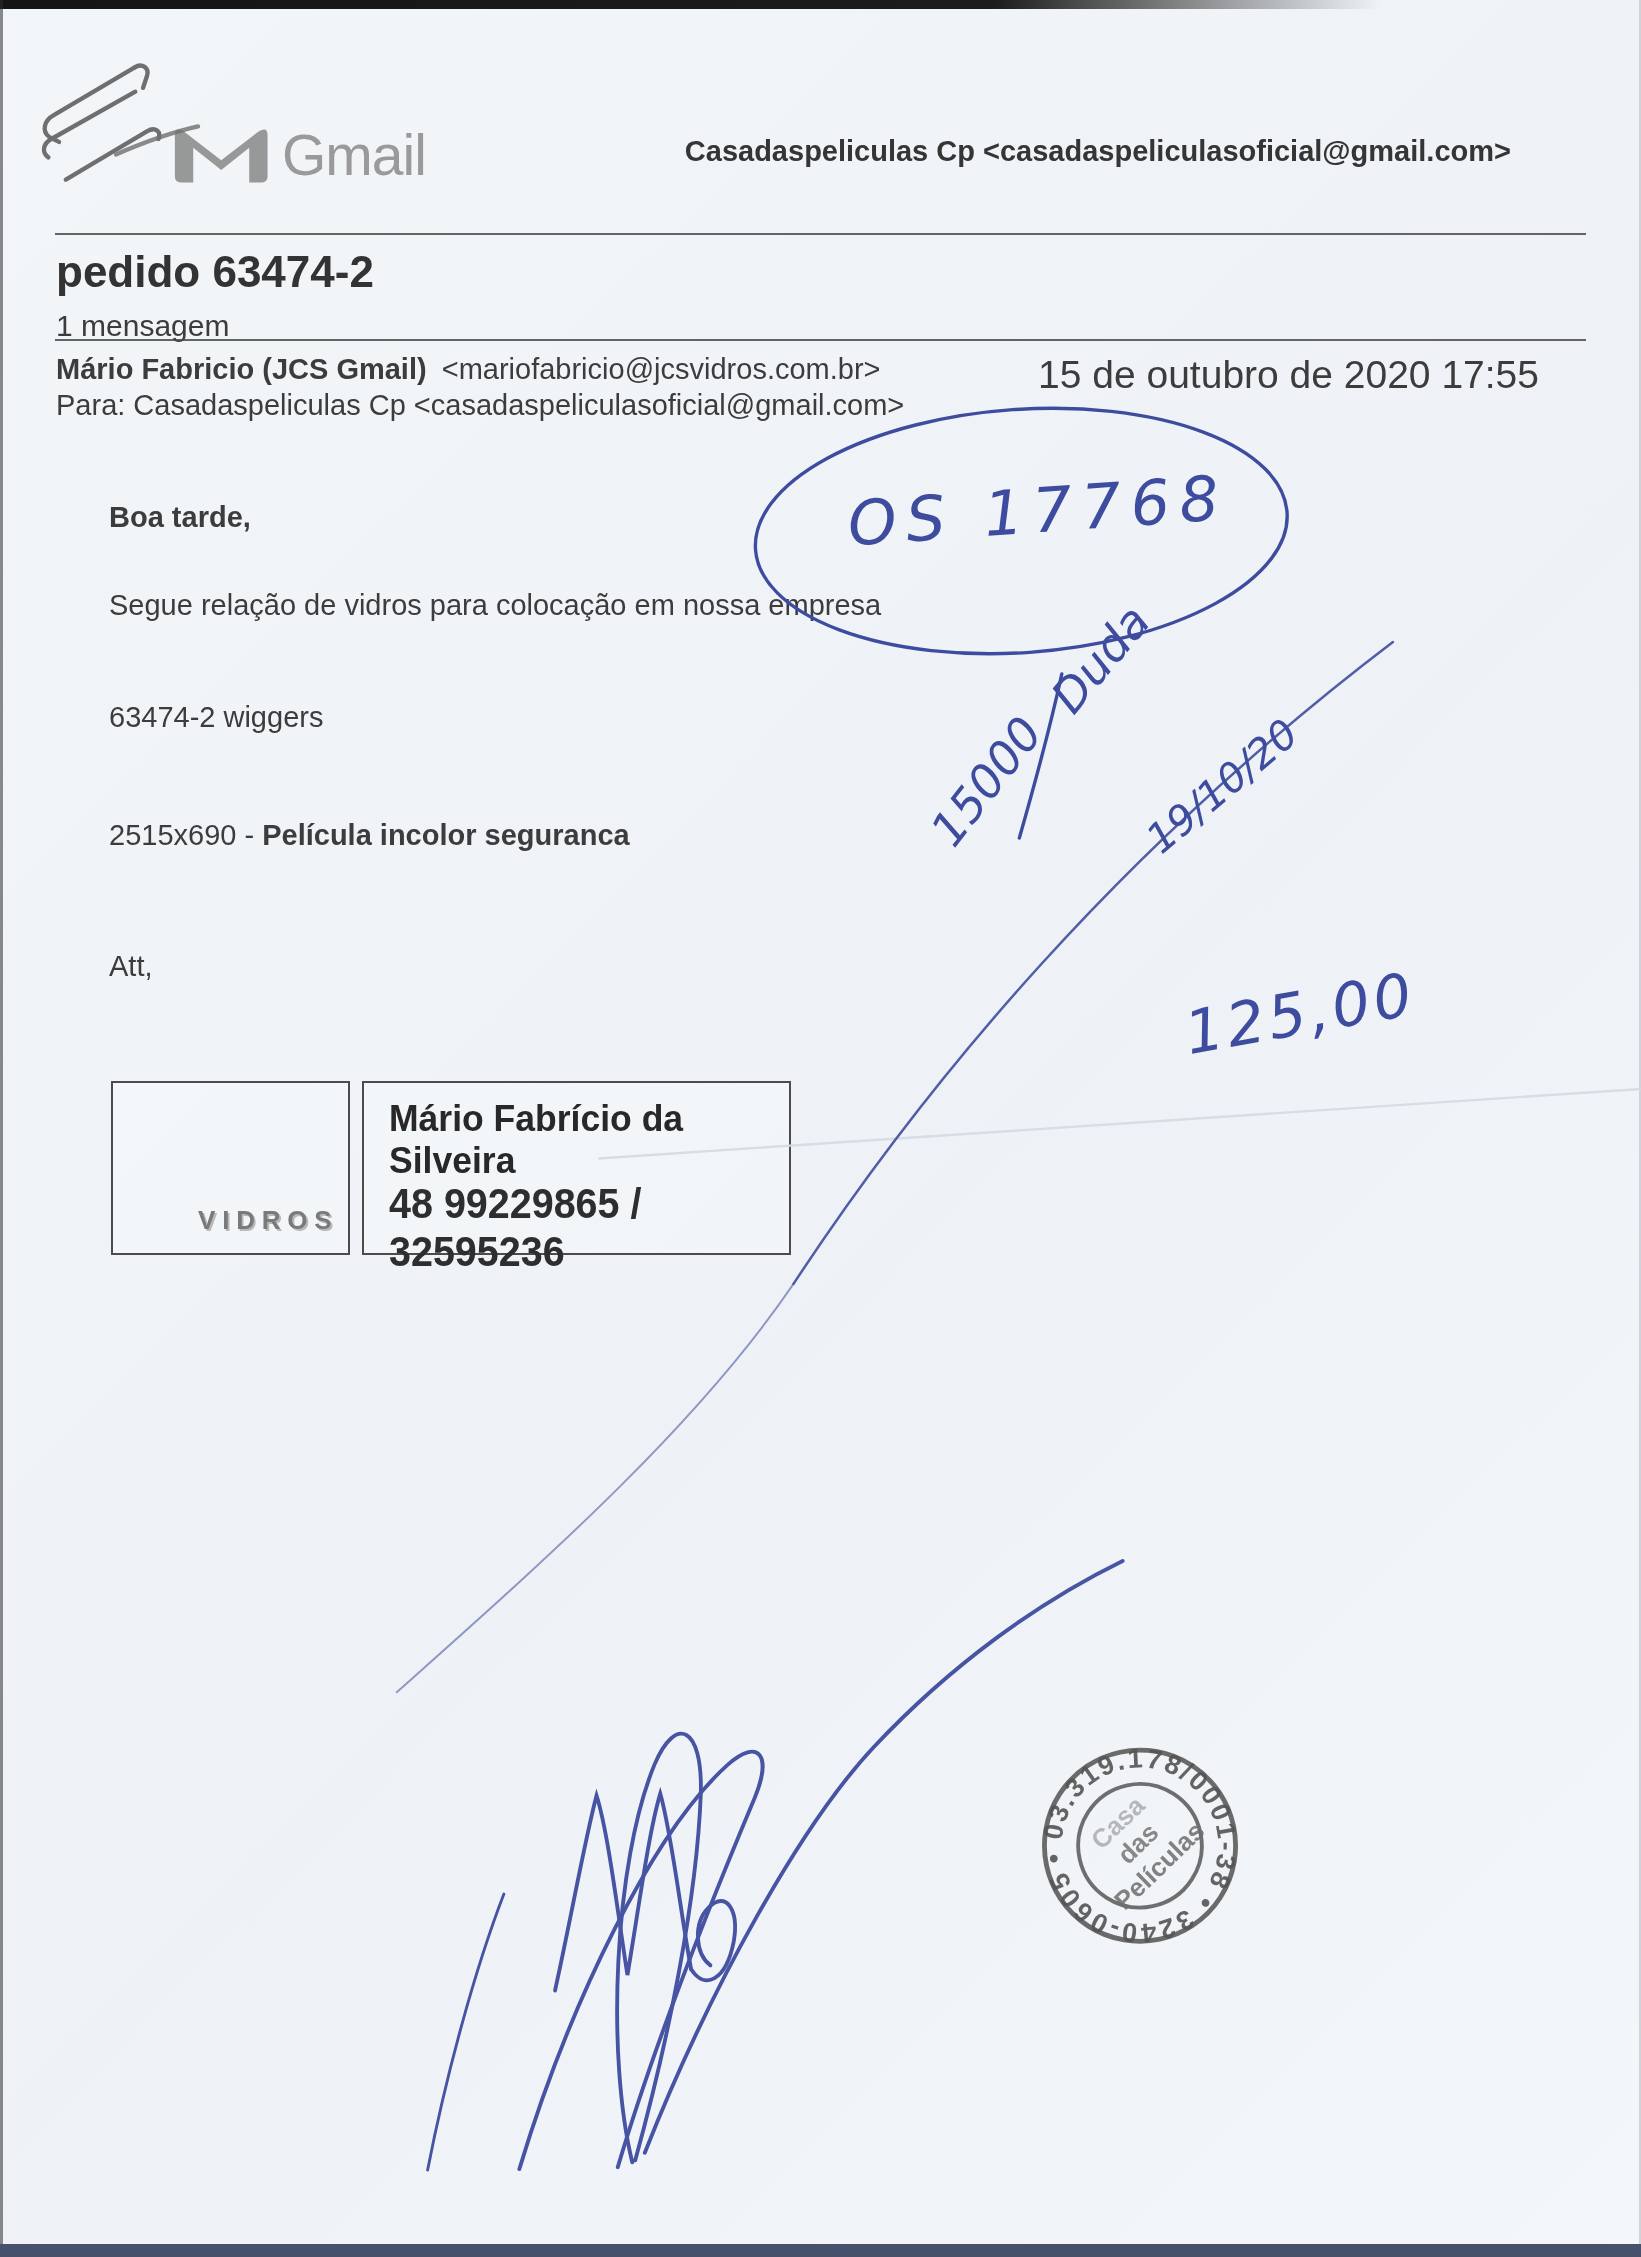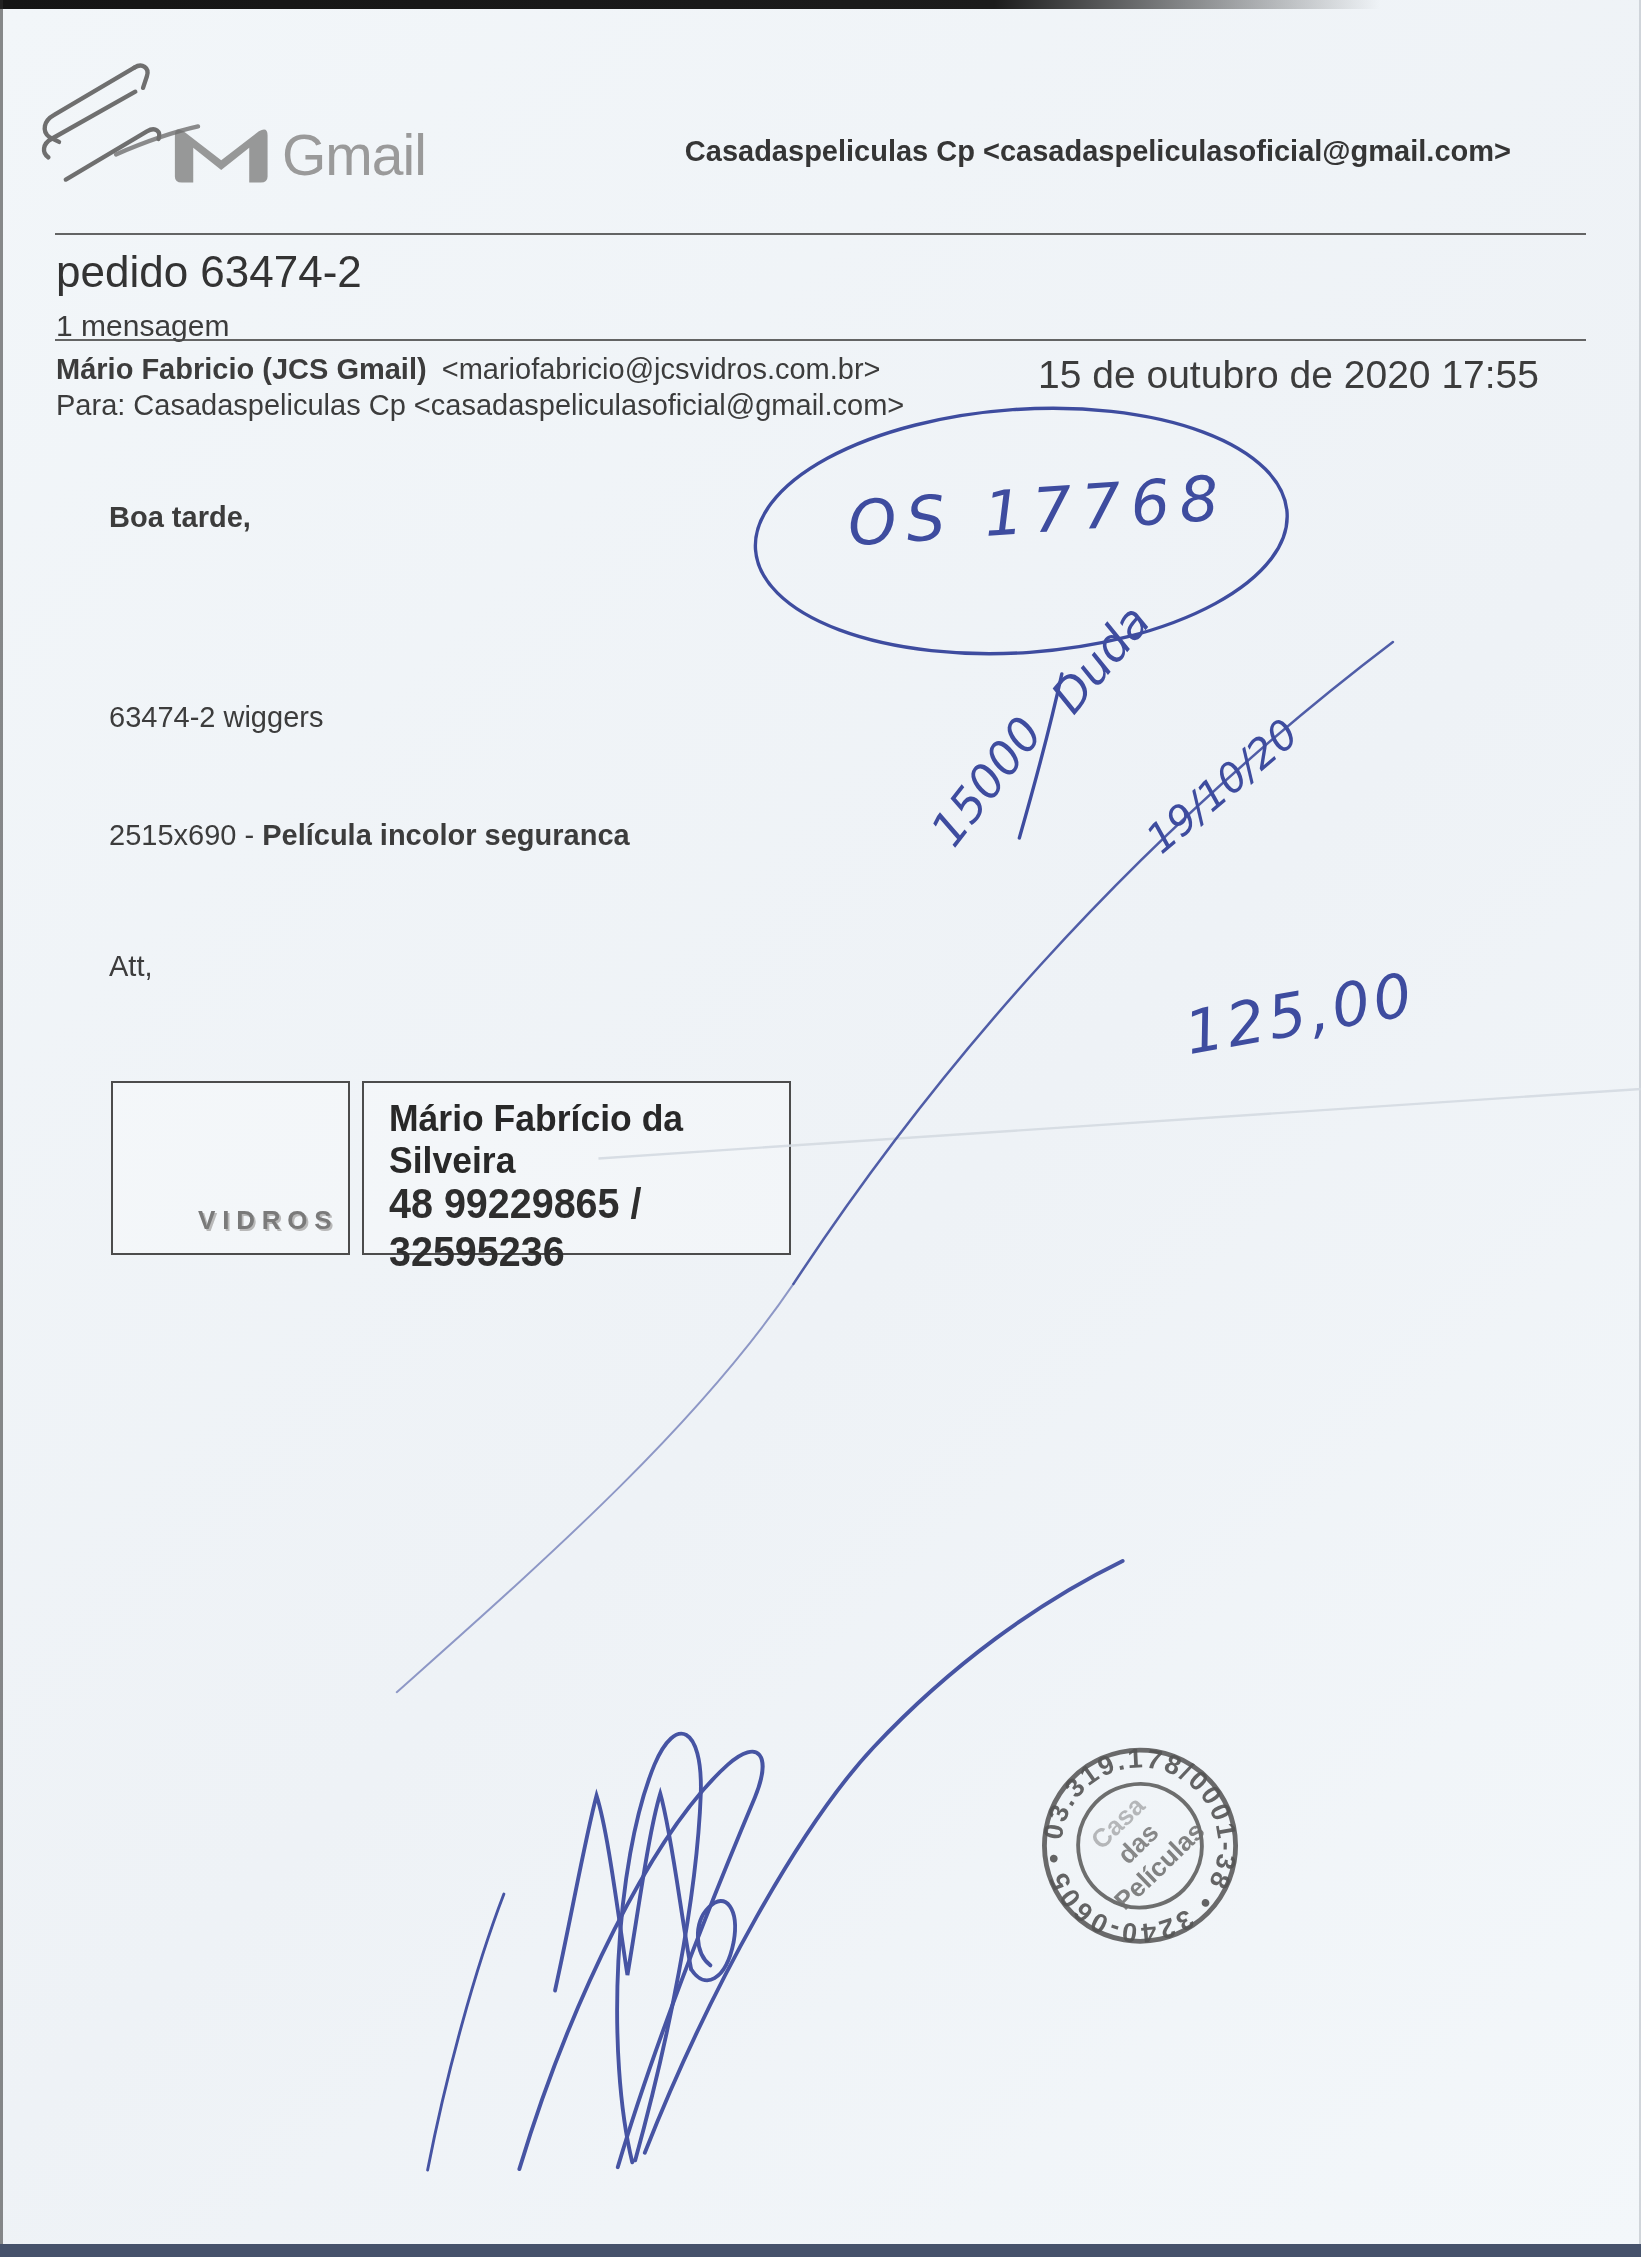--- a/index.html
+++ b/index.html
@@ -10,21 +10,21 @@
   }
   .abs{position:absolute;}
   .b{font-weight:bold;}
   .scan-top{left:0;top:0;width:1381px;height:8.7px;
     background:linear-gradient(to right,#151515 0%,#1c1c1c 72%,rgba(20,20,20,0) 100%);}
   .scan-left{left:0;top:0;width:2.9px;height:2257px;background:#2e2e2e;opacity:.55;}
   .scan-right{right:0;top:0;width:1.9px;height:2257px;background:#c7ccd2;opacity:.8;}
   .scan-bottom{left:0;bottom:0;width:1641px;height:12.6px;background:#46526b;}
   .rule{height:1.9px;background:#4a4a4a;opacity:.85;}
   #account{right:130px;top:135px;font-size:29px;font-weight:bold;color:#353535;}
-  #subject{left:56px;top:247px;font-size:44px;font-weight:normal;color:#333;}
+  #subject{left:56px;top:247px;font-size:44px;font-weight:bold;color:#333;}
   #mensagem{left:56px;top:309px;font-size:30px;}
   #fromline{left:56px;top:353px;font-size:29px;}
   #dateline{right:102px;top:353px;font-size:39px;}
   #paraline{left:56px;top:389px;font-size:29px;}
   .bodyline{left:109px;font-size:29px;}
   #greeting{top:501px;font-weight:bold;}
   #line1{top:589px;}
   #line2{top:701px;}
   #itemline{top:819px;}
   #closing{top:950px;}
@@ -74,20 +74,21 @@
   <div class="abs rule" style="left:55px;top:339px;width:1531px;"></div>
 
   <div class="abs" id="fromline">
     <span class="b">Mário Fabricio (JCS Gmail)</span>
     <span style="margin-left:7px;">&lt;mariofabricio@jcsvidros.com.br&gt;</span>
   </div>
   <div class="abs" id="dateline">15 de outubro de 2020 17:55</div>
   <div class="abs" id="paraline">Para: Casadaspeliculas Cp &lt;casadaspeliculasoficial@gmail.com&gt;</div>
 
   <div class="abs bodyline" id="greeting">Boa tarde,</div>
+  <div class="abs bodyline" id="line1">Segue relação de vidros para colocação em nossa empresa</div>
   <div class="abs bodyline" id="line2">63474-2 wiggers</div>
   <div class="abs bodyline" id="itemline">
     <span>2515x690 - </span><span class="b">Película incolor seguranca</span>
   </div>
   <div class="abs bodyline" id="closing">Att,</div>
 
   <div class="abs sigbox" id="jcsbox">
     <div class="abs" id="jcs-sub">VIDROS</div>
   </div>
   <div class="abs sigbox" id="infobox">

